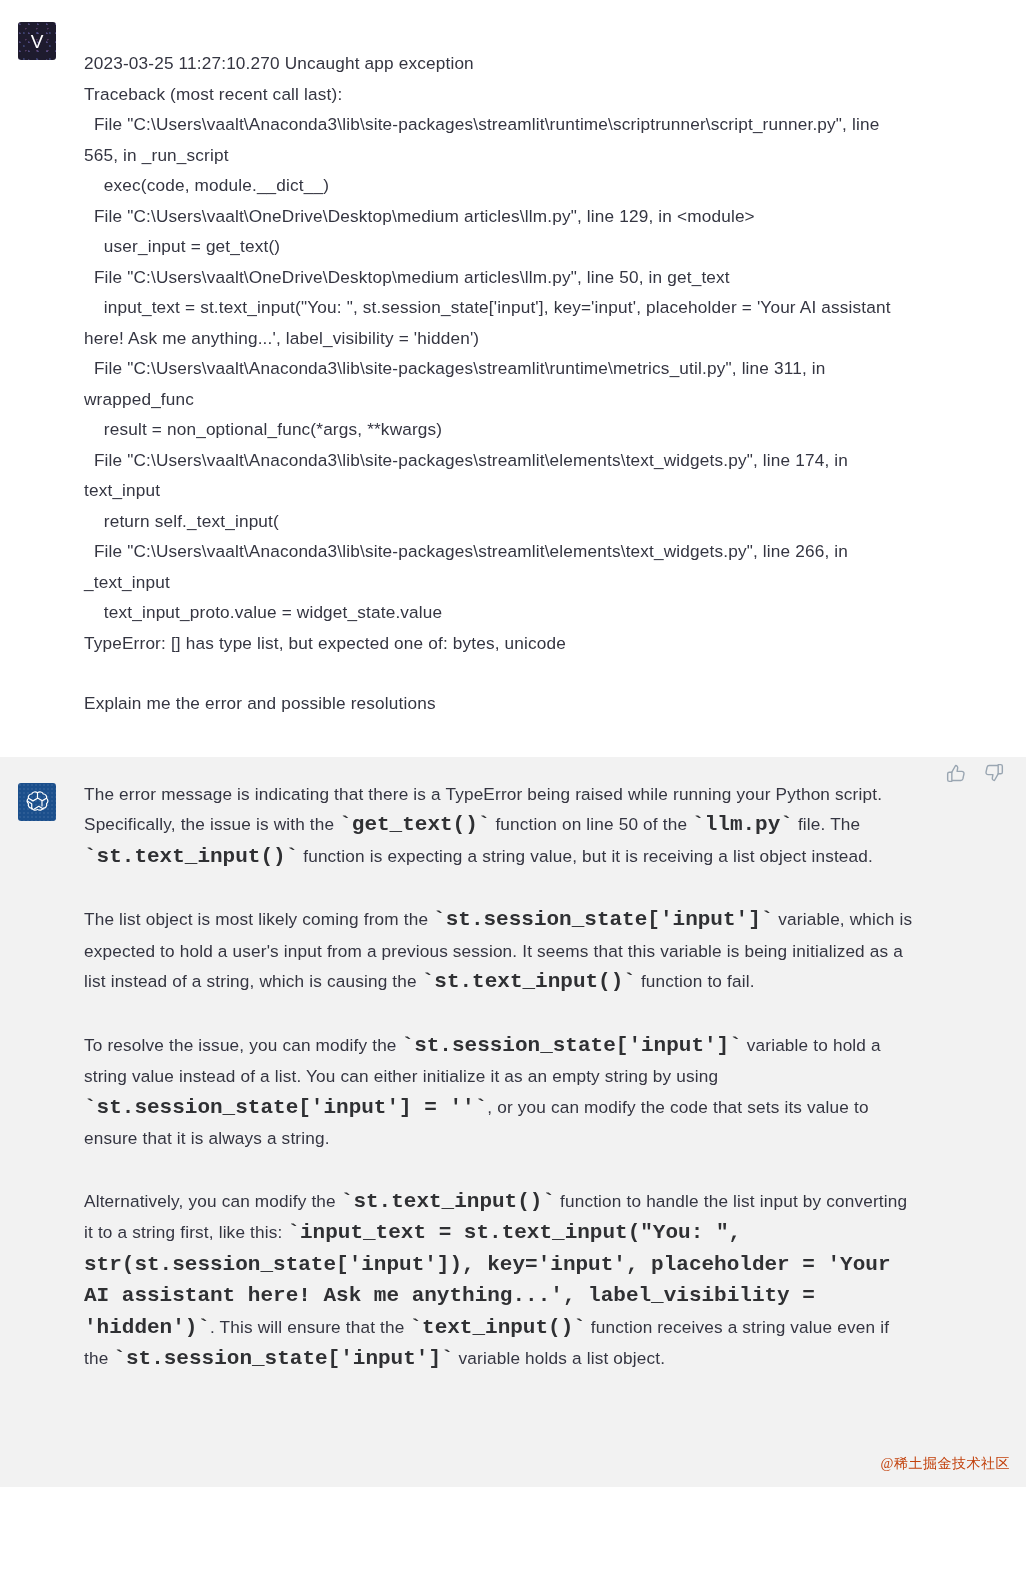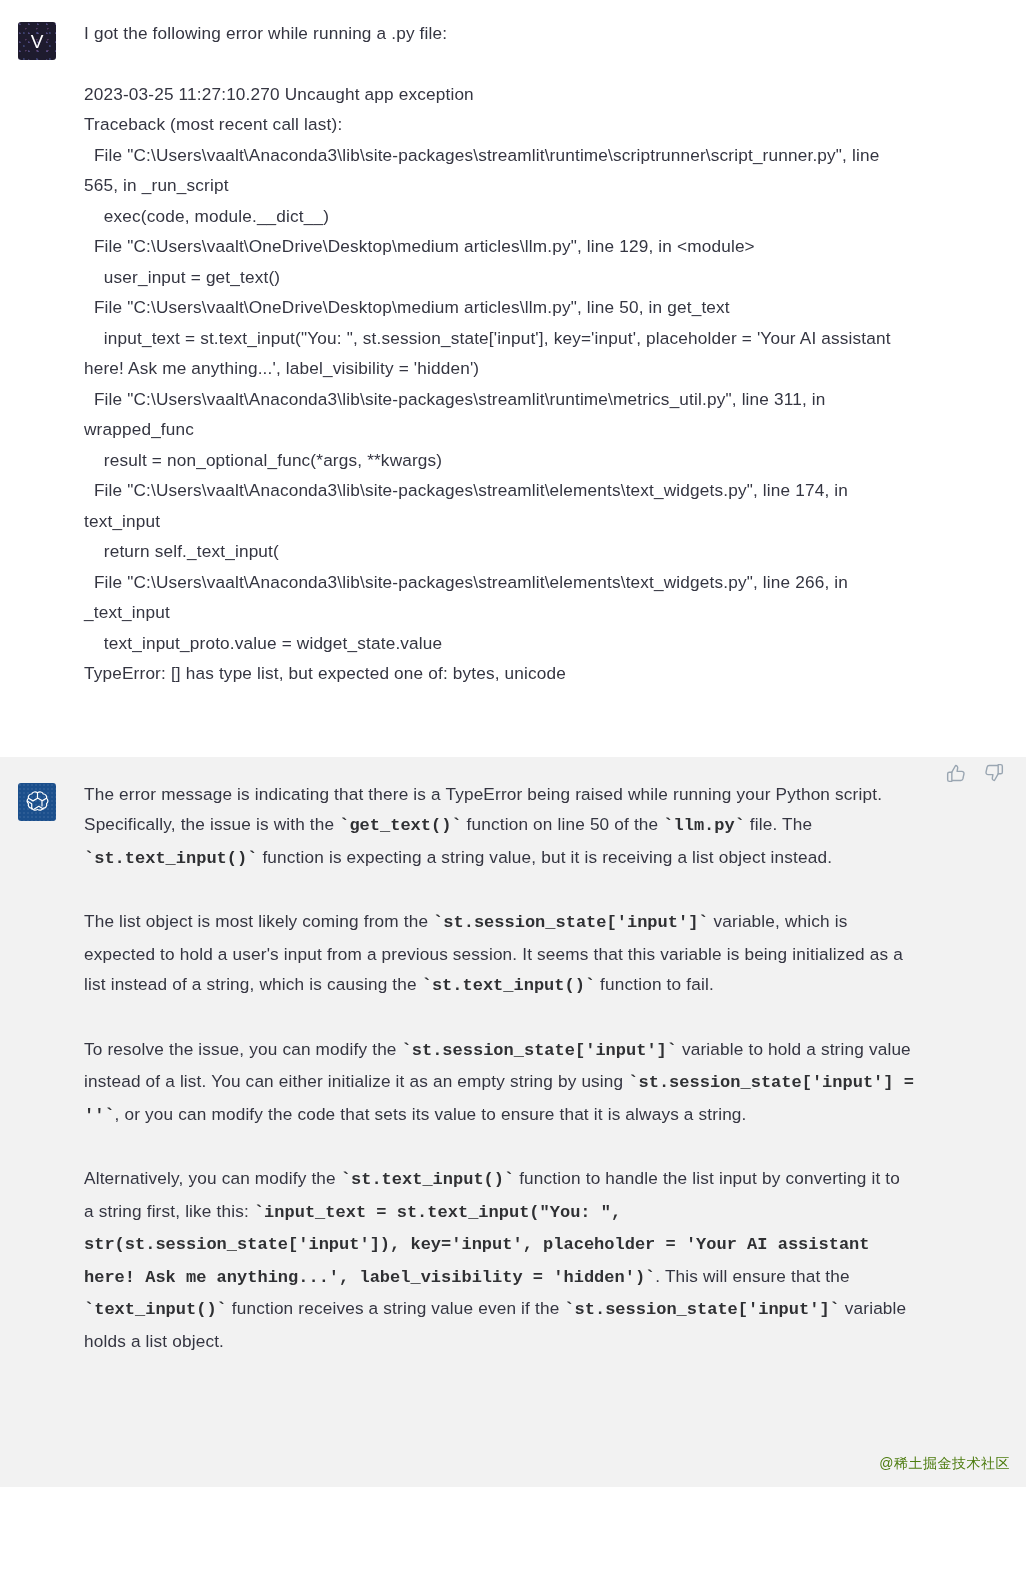--- a/index.html
+++ b/index.html
@@ -103,21 +103,21 @@
     margin: 0;
   }
 
   .para {
     margin: 0 0 32px 0;
   }
   .para:last-child { margin-bottom: 16px; }
 
   code, .code {
     font-family: "Liberation Mono", "DejaVu Sans Mono", monospace;
-    font-size: 17px;
+    font-size: 21px;
     font-weight: 700;
     color: #2f3033;
     letter-spacing: 0;
     white-space: pre-wrap;
   }
 
   .feedback {
     position: absolute;
     right: 22px;
     top: 6px;
@@ -132,57 +132,57 @@
     cursor: pointer;
     color: #9aa6b2;
   }
   .fb-btn svg { display: block; }
 
   .watermark {
     position: absolute;
     right: 16px;
     bottom: 14px;
     font-size: 14px;
-    color: #4d7c0f;
-    font-family: Liberation Sans, sans-serif;
+    color: #c2410c;
+    font-family: Liberation Serif, serif;
     letter-spacing: 0.5px;
     user-select: none;
   }
 </style>
 </head>
 <body>
 
 <div class="chat">
 
   <div class="turn turn-user">
     <div class="turn-inner">
 
       <div class="avatar avatar-user">
         <span class="initial">V</span>
       </div>
 
       <div class="msg">
-        <p class="pre-block">I got the following error while running a .py file:</p>
         <div class="gap"></div>
         <p class="pre-block">2023-03-25 11:27:10.270 Uncaught app exception
 Traceback (most recent call last):
   File "C:\Users\vaalt\Anaconda3\lib\site-packages\streamlit\runtime\scriptrunner\script_runner.py", line 565, in _run_script
     exec(code, module.__dict__)
   File "C:\Users\vaalt\OneDrive\Desktop\medium articles\llm.py", line 129, in &lt;module&gt;
     user_input = get_text()
   File "C:\Users\vaalt\OneDrive\Desktop\medium articles\llm.py", line 50, in get_text
     input_text = st.text_input("You: ", st.session_state['input'], key='input', placeholder = 'Your AI assistant here! Ask me anything...', label_visibility = 'hidden')
   File "C:\Users\vaalt\Anaconda3\lib\site-packages\streamlit\runtime\metrics_util.py", line 311, in wrapped_func
     result = non_optional_func(*args, **kwargs)
   File "C:\Users\vaalt\Anaconda3\lib\site-packages\streamlit\elements\text_widgets.py", line 174, in text_input
     return self._text_input(
   File "C:\Users\vaalt\Anaconda3\lib\site-packages\streamlit\elements\text_widgets.py", line 266, in _text_input
     text_input_proto.value = widget_state.value
 TypeError: [] has type list, but expected one of: bytes, unicode</p>
         <div class="gap"></div>
+        <p class="pre-block">Explain me the error and possible resolutions</p>
       </div>
 
     </div>
   </div>
 
   <div class="turn turn-assistant">
     <div class="turn-inner">
 
       <div class="avatar avatar-assistant">
         <span>

